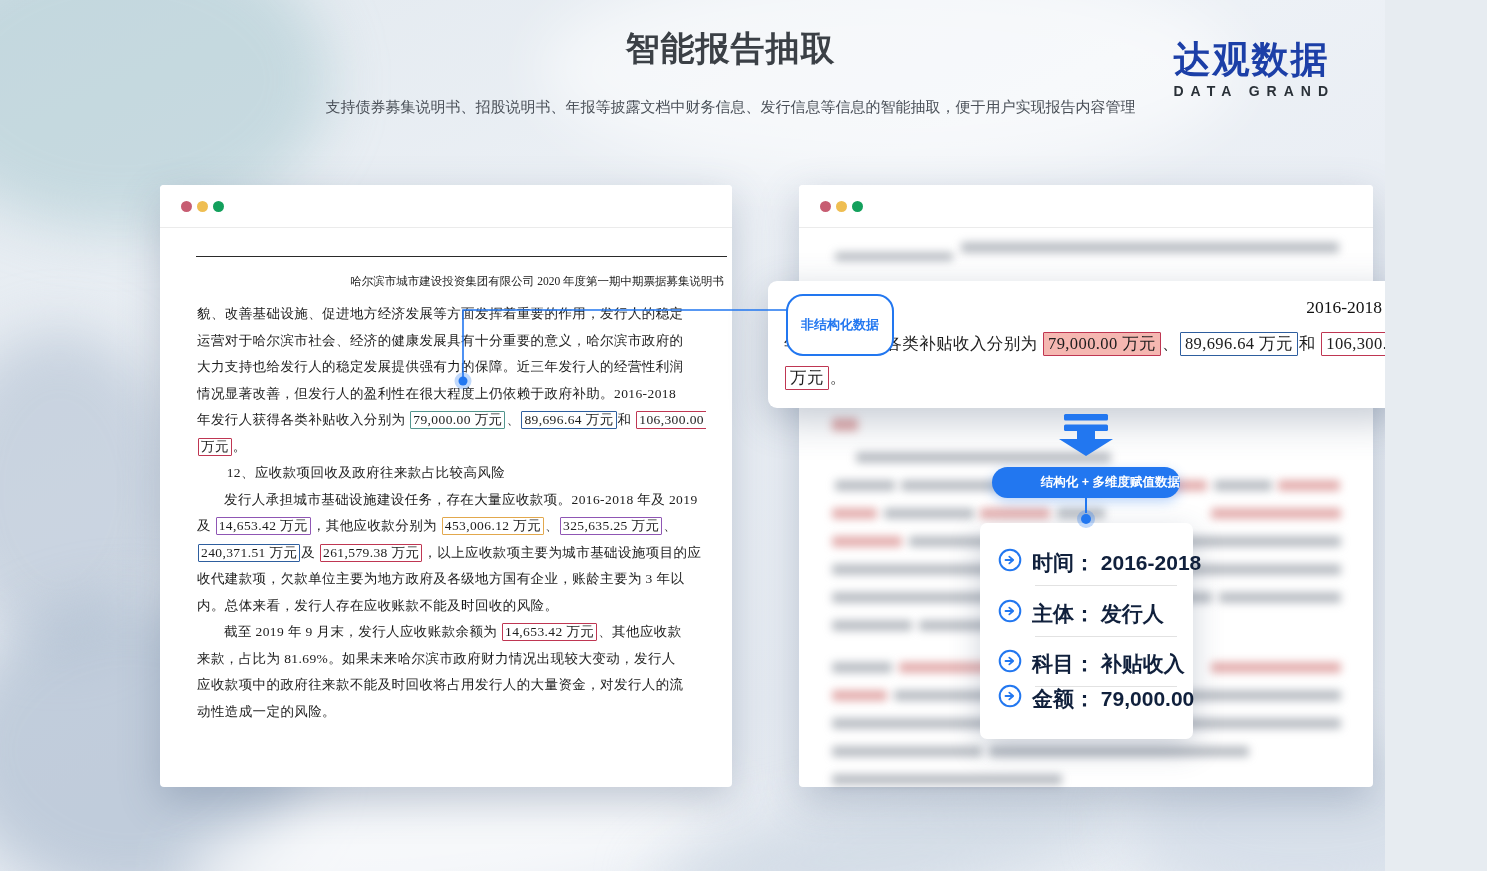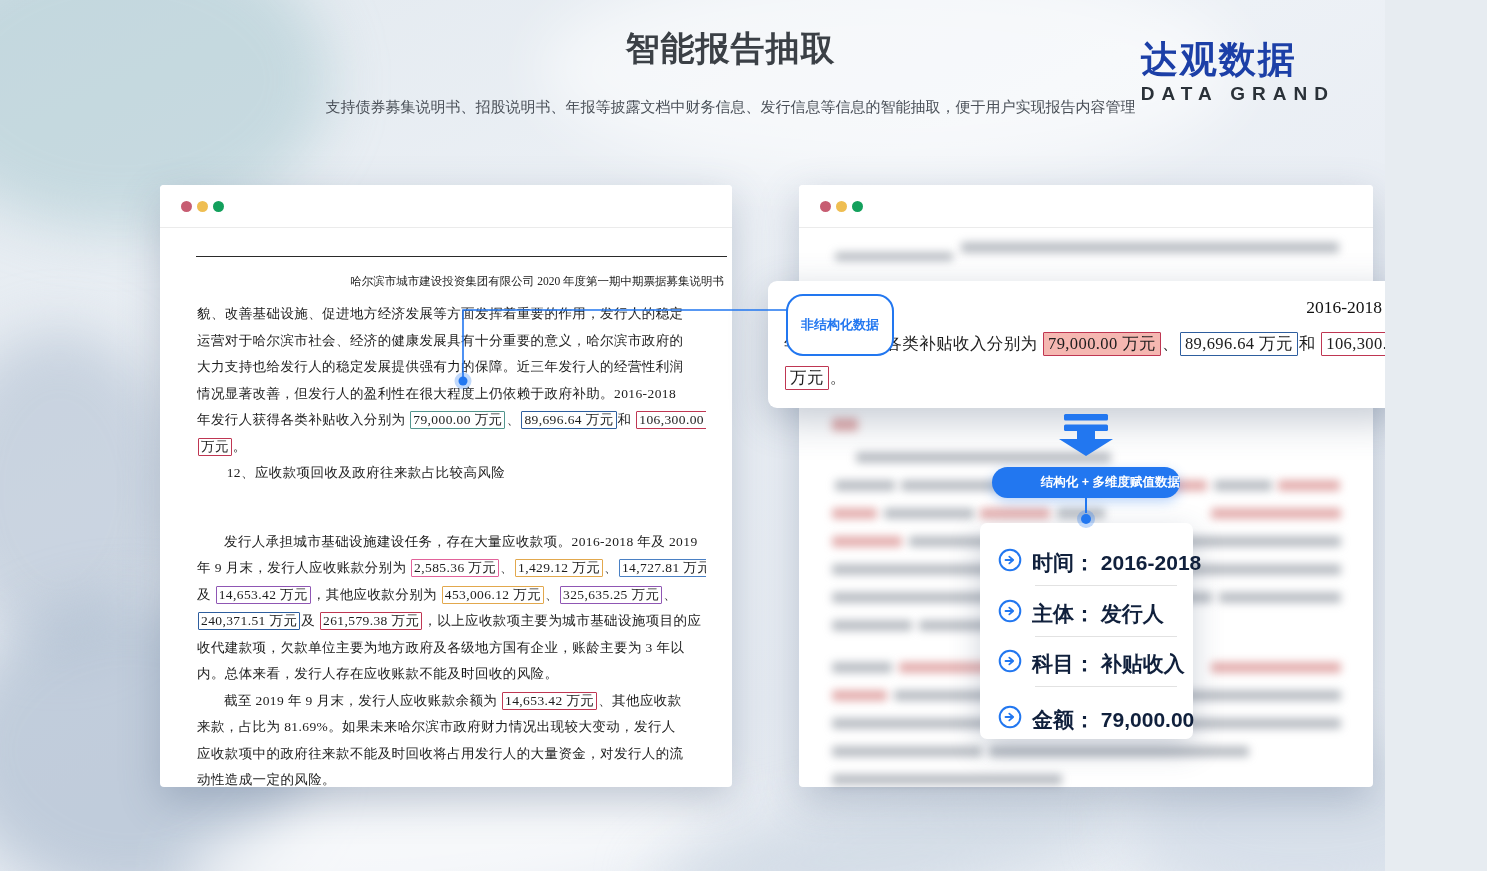--- a/index.html
+++ b/index.html
@@ -15,21 +15,21 @@
   .b5{left:650px;top:800px;width:480px;height:100px;background:rgba(206,216,228,.8);transform:rotate(-9deg);}
   .b6{left:1120px;top:740px;width:360px;height:170px;background:rgba(208,217,229,.75);}
   .b7{left:540px;top:-40px;width:700px;height:220px;background:rgba(255,255,255,.55);}
 
   
   .page-head{position:absolute;left:0;top:0;width:100%;text-align:center;}
   .page-title{margin:0;padding-top:26px;padding-left:76px;font-size:34px;font-weight:600;color:#3b4046;letter-spacing:1px;}
   .page-sub{margin:0;padding-top:26px;padding-left:76px;font-size:15px;color:#4a5058;}
   .logo{position:absolute;right:50px;top:40px;text-align:left;}
   .logo-cn{font-size:37px;font-weight:800;color:#1c3fa7;letter-spacing:2px;line-height:1.1;}
-  .logo-en{font-size:19px;font-weight:700;color:#2a3138;letter-spacing:7px;margin-top:2px;text-align:center;}
+  .logo-en{font-size:14px;font-weight:700;color:#2a3138;letter-spacing:7px;margin-top:2px;text-align:center;}
 
   
   .panel{position:absolute;background:#fff;border-radius:4px;
     box-shadow:0 14px 40px rgba(80,100,130,.30);}
   #panel-left{left:160px;top:185px;width:572px;height:602px;}
   #panel-right{left:799px;top:185px;width:574px;height:602px;}
   .panel-bar{position:absolute;left:0;top:0;right:0;height:42px;border-bottom:1px solid #ebebeb;border-radius:4px 4px 0 0;background:#fff;}
   .dot{position:absolute;top:16px;width:11px;height:11px;border-radius:50%;}
   .dot.r{left:21px;background:#c75d72;}
   .dot.y{left:37px;background:#efbe52;}
@@ -113,22 +113,21 @@
     <div class="doc-header">哈尔滨市城市建设投资集团有限公司 2020 年度第一期中期票据募集说明书</div>
     <div class="doc-rule"></div>
     <div id="doc-lines">
         <div class="doc-line"><span>貌、改善基础设施、促进地方经济发展等方面发挥着重要的作用，发行人的稳定</span></div>
         <div class="doc-line"><span>运营对于哈尔滨市社会、经济的健康发展具有十分重要的意义，哈尔滨市政府的</span></div>
         <div class="doc-line"><span>大力支持也给发行人的稳定发展提供强有力的保障。近三年发行人的经营性利润</span></div>
         <div class="doc-line"><span>情况显著改善，但发行人的盈利性在很大程度上仍依赖于政府补助。2016-2018</span></div>
         <div class="doc-line"><span>年发行人获得各类补贴收入分别为 </span><span class="vbox box-teal">79,000.00 万元</span><span>、</span><span class="vbox box-navy">89,696.64 万元</span><span>和 </span><span class="vbox box-red">106,300.00</span></div>
         <div class="doc-line"><span class="vbox box-red">万元</span><span>。</span></div>
         <div class="doc-line" style="padding-left: 2.2em;"><span>12、应收款项回收及政府往来款占比较高风险</span></div>
-        <div class="doc-line" style="padding-left: 2em; margin-top: 42px;"><span>发行人承担城市基础设施建设任务，存在大量应收款项。2016-2018 年及 2019</span></div>
-        <div class="doc-line"><span>年 9 月末，发行人应收账款分别为 </span><span class="vbox box-pink">2,585.36 万元</span><span>、</span><span class="vbox box-amber">1,429.12 万元</span><span>、</span><span class="vbox box-blue">14,727.81 万元</span></div>
+        <div class="doc-line" style="padding-left: 2em;"><span>发行人承担城市基础设施建设任务，存在大量应收款项。2016-2018 年及 2019</span></div>
         <div class="doc-line"><span>及 </span><span class="vbox box-purple">14,653.42 万元</span><span>，其他应收款分别为 </span><span class="vbox box-amber">453,006.12 万元</span><span>、</span><span class="vbox box-purple">325,635.25 万元</span><span>、</span></div>
         <div class="doc-line"><span class="vbox box-navy">240,371.51 万元</span><span>及 </span><span class="vbox box-red">261,579.38 万元</span><span>，以上应收款项主要为城市基础设施项目的应</span></div>
         <div class="doc-line"><span>收代建款项，欠款单位主要为地方政府及各级地方国有企业，账龄主要为 3 年以</span></div>
         <div class="doc-line"><span>内。总体来看，发行人存在应收账款不能及时回收的风险。</span></div>
         <div class="doc-line" style="padding-left: 2em;"><span>截至 2019 年 9 月末，发行人应收账款余额为 </span><span class="vbox box-red">14,653.42 万元</span><span>、其他应收款</span></div>
         <div class="doc-line"><span>来款，占比为 81.69%。如果未来哈尔滨市政府财力情况出现较大变动，发行人</span></div>
         <div class="doc-line"><span>应收款项中的政府往来款不能及时回收将占用发行人的大量资金，对发行人的流</span></div>
         <div class="doc-line"><span>动性造成一定的风险。</span></div>
       </div>
   </div>
@@ -204,21 +203,21 @@
       </div>
       <div class="field-div" style="top: 112.5px;"></div>
       <div class="field-row" style="top: 113px;">
         <span class="field-icon"><svg width="24" height="24" viewBox="0 0 24 24">
             <circle cx="12" cy="12" r="10.3" fill="#fff" stroke="#2277f0" stroke-width="2"></circle>
             <path d="M7.5 12 H15 M11.3 8.6 L15.2 12 L11.3 15.4" fill="none" stroke="#2277f0" stroke-width="1.8" stroke-linecap="round" stroke-linejoin="round"></path>
           </svg></span>
         <span class="field-text">科目： 补贴收入</span>
       </div>
       <div class="field-div" style="top: 163px;"></div>
-      <div class="field-row" style="top: 169px; text-align: center;">
+      <div class="field-row" style="top: 148px; text-align: center;">
         <span class="field-icon"><svg width="24" height="24" viewBox="0 0 24 24">
             <circle cx="12" cy="12" r="10.3" fill="#fff" stroke="#2277f0" stroke-width="2"></circle>
             <path d="M7.5 12 H15 M11.3 8.6 L15.2 12 L11.3 15.4" fill="none" stroke="#2277f0" stroke-width="1.8" stroke-linecap="round" stroke-linejoin="round"></path>
           </svg></span>
         <span class="field-text">金额： 79,000.00</span>
       </div>
     </div>
 
   <svg class="overlay" width="1487" height="871">
     <polyline points="463,381 463,310 787,310" fill="none" stroke="#2277f0" stroke-width="1.6"></polyline>

